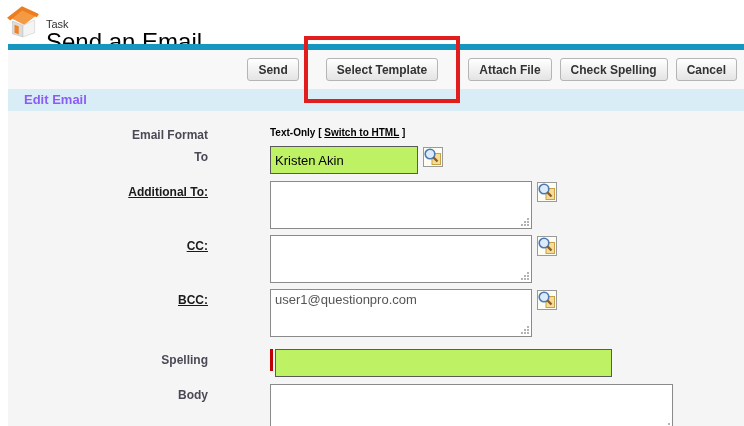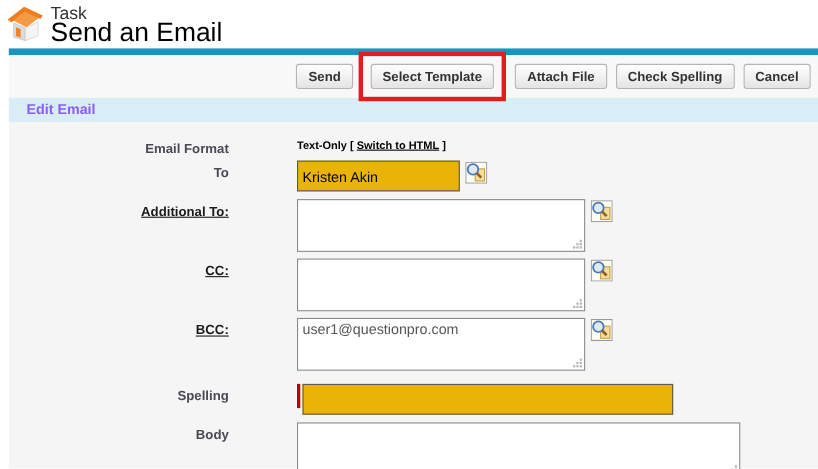--- a/index.html
+++ b/index.html
@@ -3,53 +3,53 @@
 <meta charset="utf-8">
 <style>
   * { margin:0; padding:0; box-sizing:border-box; }
   html,body { width:744px; height:426px; background:#ffffff; overflow:hidden;
               font-family:"Liberation Sans","DejaVu Sans",sans-serif; }
 
   
   .page-header { position:absolute; top:4px; left:6px; display:flex; align-items:flex-start; }
   .entity-icon { width:34px; height:34px; margin-right:6px; }
   .header-text { padding-top:2px; }
-  .entity-label { font-size:16px; color:#333; line-height:13px; }
+  .entity-label { font-size:11px; color:#333; line-height:13px;margin-top:12px; }
   .page-title  { font-size:24px; color:#000; line-height:21px; }
 
   
   .block { position:absolute; left:8px; top:44px; width:736px; height:291px; }
   .accent-bar { height:6px; background:#1797c0; }
 
   
   .toolbar { height:39px; background:#f8f8f8; display:flex; justify-content:flex-end;
              align-items:center; padding-right:7px; }
   .btn { font-family:inherit; font-size:12px; font-weight:bold; color:#333;
          background:linear-gradient(#ffffff,#e4e4e4); border:1px solid #b5b5b5;
          border-radius:3px; padding:3px 10px; height:23px; margin-left:8px; cursor:pointer;
          white-space:nowrap; }
-  .highlight-box { border:4px solid #e11d1d; padding:7px; margin-left:5px; display:inline-flex; }
+  .highlight-box { border:4px solid #e11d1d; padding:18px; margin-left:5px; display:inline-flex; }
   .highlight-box .btn { margin-left:0; }
 
   
   .subheader { height:22px; background:#d9edf7; font-size:13px; font-weight:bold;
                color:#8b5cf6; line-height:22px; padding-left:16px; }
 
   
   .form-area { background:#f5f5f5; height:315px; padding-top:13px; }
   .row { display:flex; align-items:flex-start;gap:48px; }
   .lbl-col { width:214px; padding-right:14px; padding-top:4px; text-align:right;
              font-size:12px; font-weight:bold; color:#4a4a56; flex:none; }
   .lbl-link { color:#1a1a1a; text-decoration:underline; cursor:pointer; }
   .ctrl-col { display:flex; align-items:flex-start; }
 
   .fmt-value { font-size:10px; font-weight:bold; color:#000; padding-top:3px; }
   .switch-link { text-decoration:underline; cursor:pointer; color:#000; }
 
-  input.txt { font-family:inherit; font-size:13px; color:#000; background:#eab308;
+  input.txt { font-family:inherit; font-size:13px; color:#000; background:#bef264;
               border:1px solid #5a5a5a; padding:13px 4px; height:22px; }
   .to-input { width:148px; }
   .subject-input { width:337px; }
 
   .ta-wrap { position:relative; }
   textarea.ta { font-family:inherit; font-size:13px; color:#555; background:#fff;
                 border:1px solid #8a8a8a; padding:2px 4px; resize:none; display:block; }
   .ta-small { width:262px; height:48px; }
   .ta-body  { width:403px; height:50px; }
   .grip { position:absolute; right:3px; bottom:3px; width:2px; height:2px; background:#b3b3b3;

